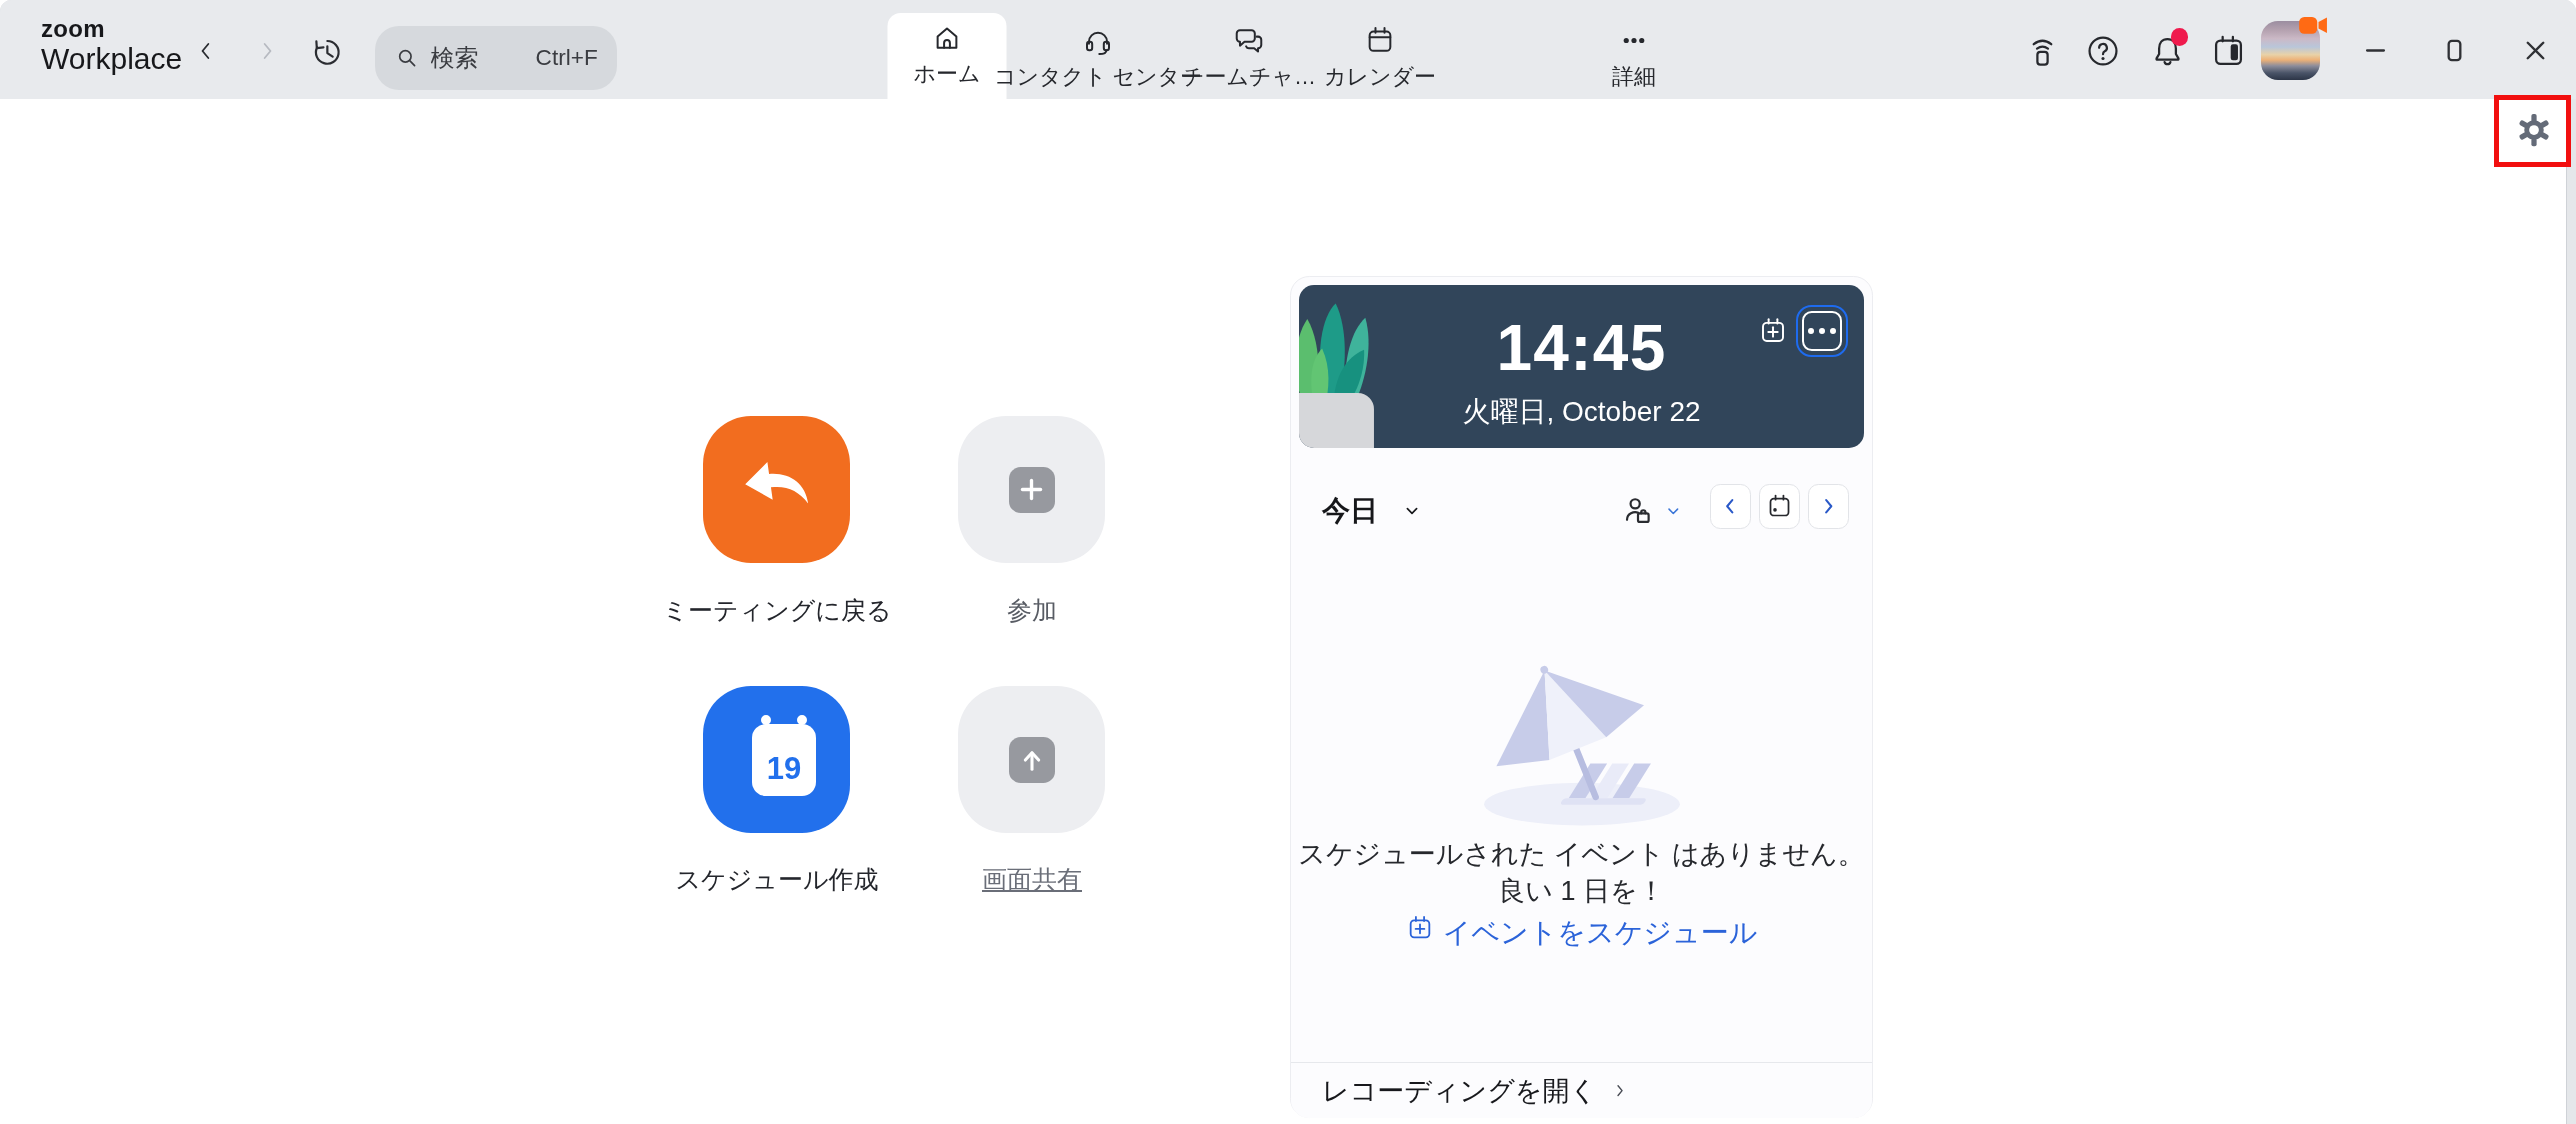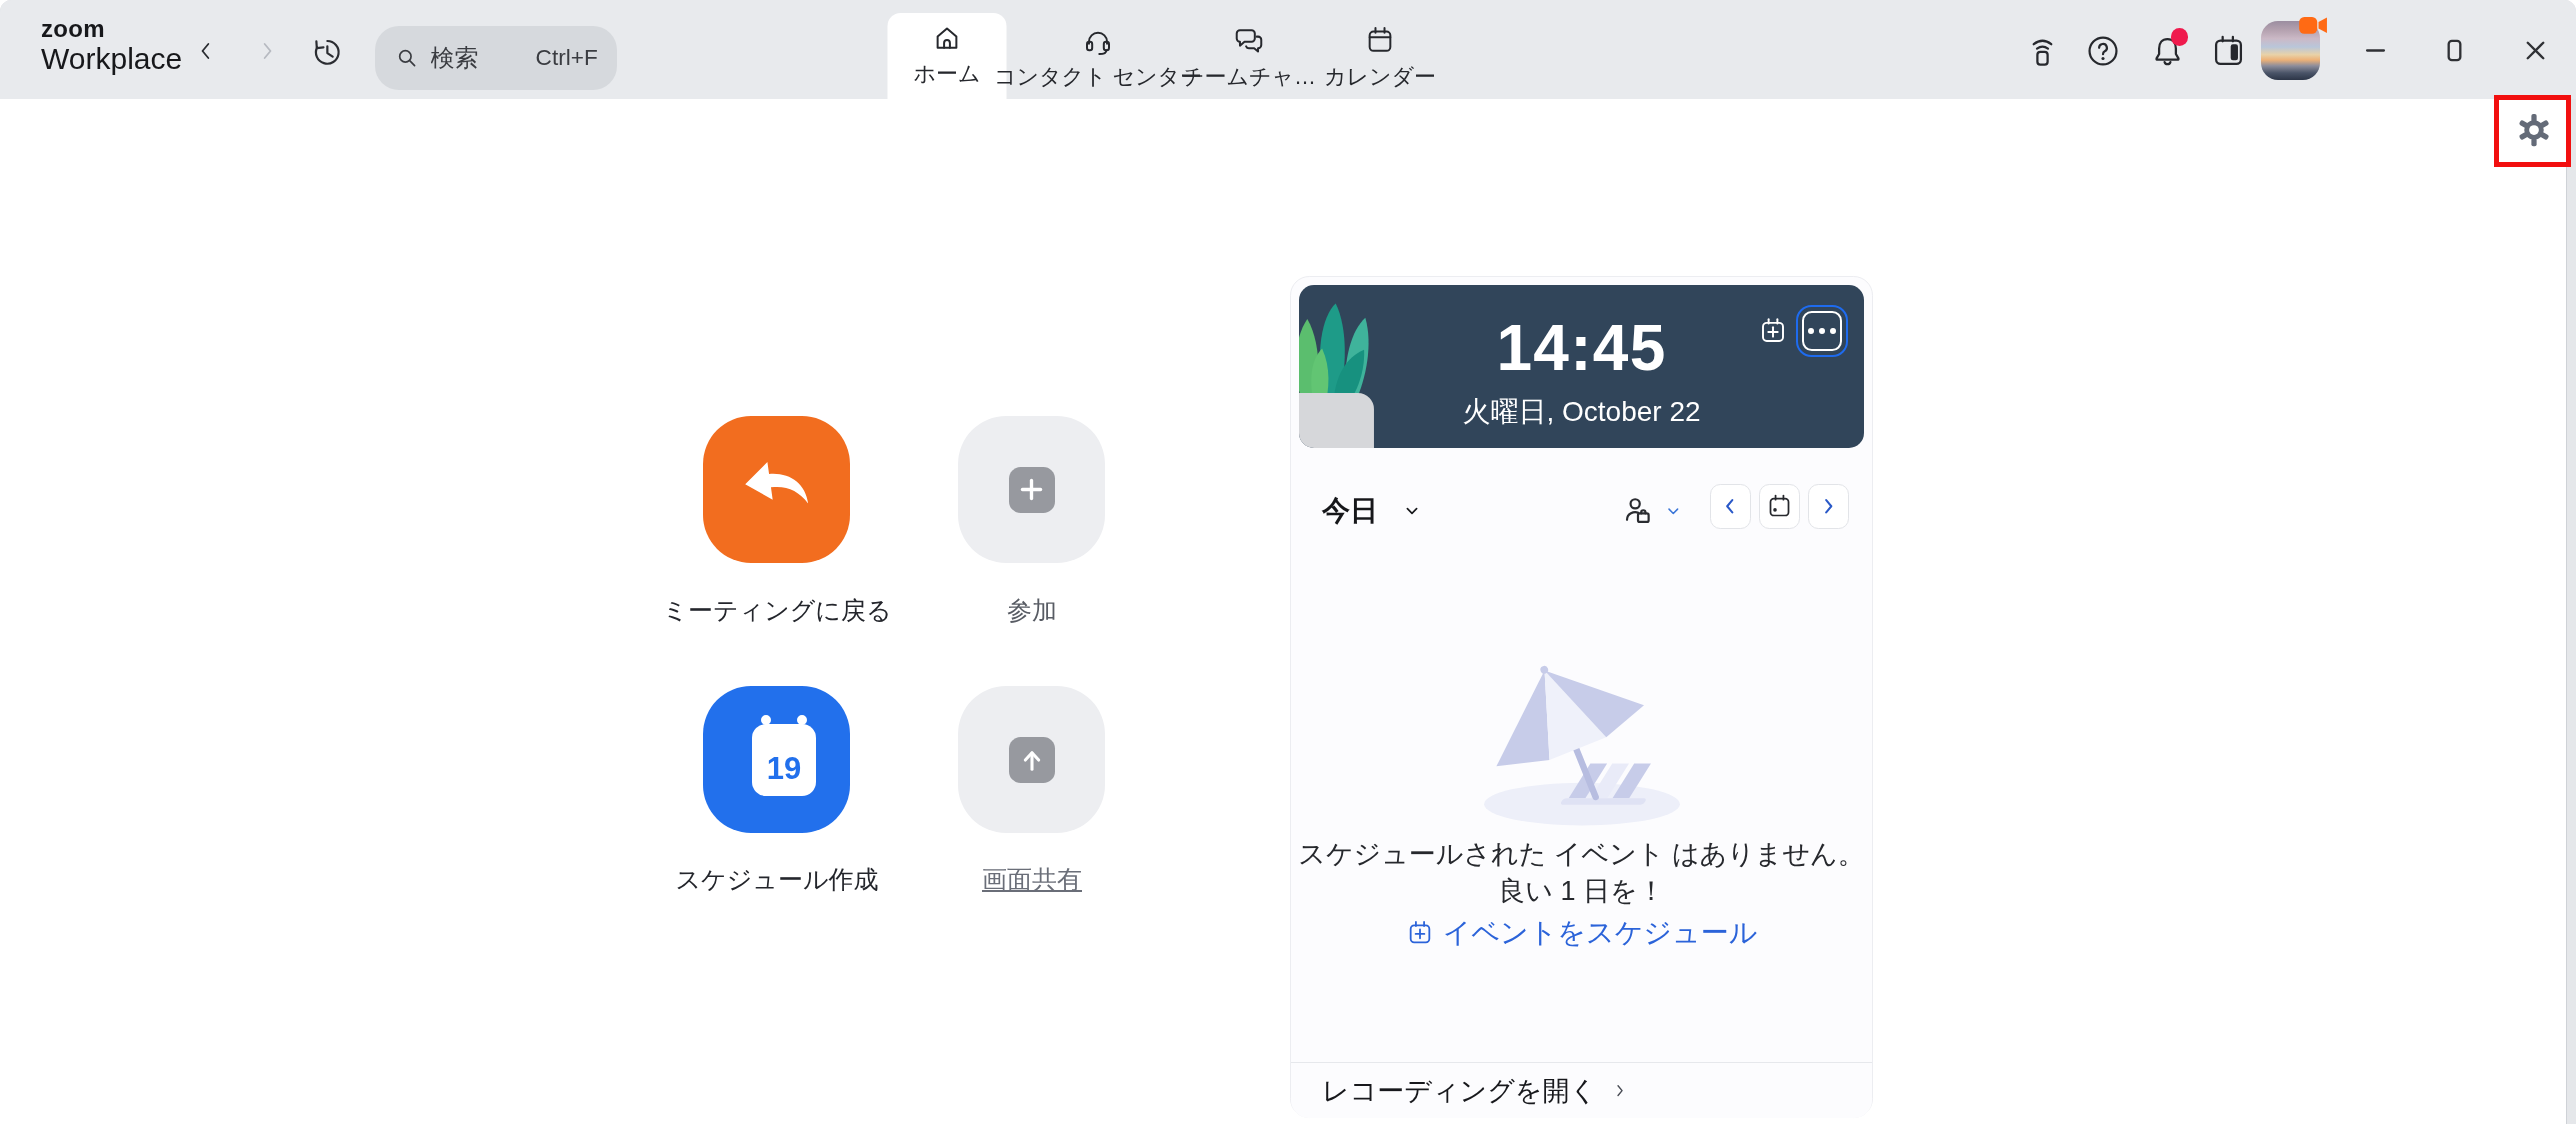--- a/index.html
+++ b/index.html
@@ -92,21 +92,21 @@
   .today-btn .tx { font-size:28px; font-weight:600; }
   .filter-btn { left:330px; top:215px; height:39px; gap:7.7px; color:#2a2c31; }
   .navbtn { position:absolute; top:207px; width:41px; height:45px; background:#fff; border:1.3px solid #E2E4E8;
             border-radius:10.3px; display:flex; align-items:center; justify-content:center; cursor:pointer; }
   .navbtn.blue { color:#2A59C8; }
   .nb-prev { left:419px; } .nb-today { left:468px; color:#26282d; } .nb-next { left:517px; }
 
   .umbrella { position:absolute; left:50%; top:377px; transform:translateX(-50%); }
   .empty-l1 { position:absolute; left:0; right:0; top:559px; text-align:center; font-size:27px; color:#26282d; }
   .empty-l2 { position:absolute; left:0; right:0; top:596px; text-align:center; font-size:27px; color:#26282d; }
-  .sched-link { position:absolute; left:0; right:0; top:637px; display:flex; align-items:center; justify-content:center;
+  .sched-link { position:absolute; left:0; right:0; top:637px; display:flex; align-items:flex-start; justify-content:center;
                 gap:9px; background:none; border:none; color:#2B63D9; cursor:pointer; font-family:inherit; }
   .sched-link .tx { font-size:28px; }
 
   .panel-footer { position:absolute; left:0; right:0; top:785px; height:56px; border-top:1.3px solid #E6E8EC;
                   display:flex; align-items:center; padding-left:31px; gap:13px; cursor:pointer;
                   border-radius:0 0 18px 18px; background:#FCFCFE; }
   .panel-footer .tx { font-size:27px; color:#17181c; }
   .panel-footer .chev { color:#4a4d55; }
 </style>
 </head>
@@ -289,20 +289,28 @@
         </span>
       <span class="tlabel">チームチャ…</span>
     </button>
     <button class="tab" style="left:1380px">
       <span class="glyph">
           <svg class="icon" width="31" height="31" viewBox="0 0 48 48">
             <use href="#sym-calendar"></use>
           </svg>
         </span>
       <span class="tlabel">カレンダー</span>
+    </button>
+    <button class="tab" style="left:1634px">
+      <span class="glyph">
+          <svg class="icon" width="31" height="31" viewBox="0 0 48 48">
+            <use href="#sym-dots"></use>
+          </svg>
+        </span>
+      <span class="tlabel">詳細</span>
     </button>
 
     <button class="ibtn btn-device">
       <svg class="icon" width="35" height="35" viewBox="0 0 54 54">
           <use href="#sym-device"></use>
         </svg>
     </button>
     <button class="ibtn btn-help">
       <svg class="icon" width="34" height="34" viewBox="0 0 52 52">
           <use href="#sym-help"></use>

